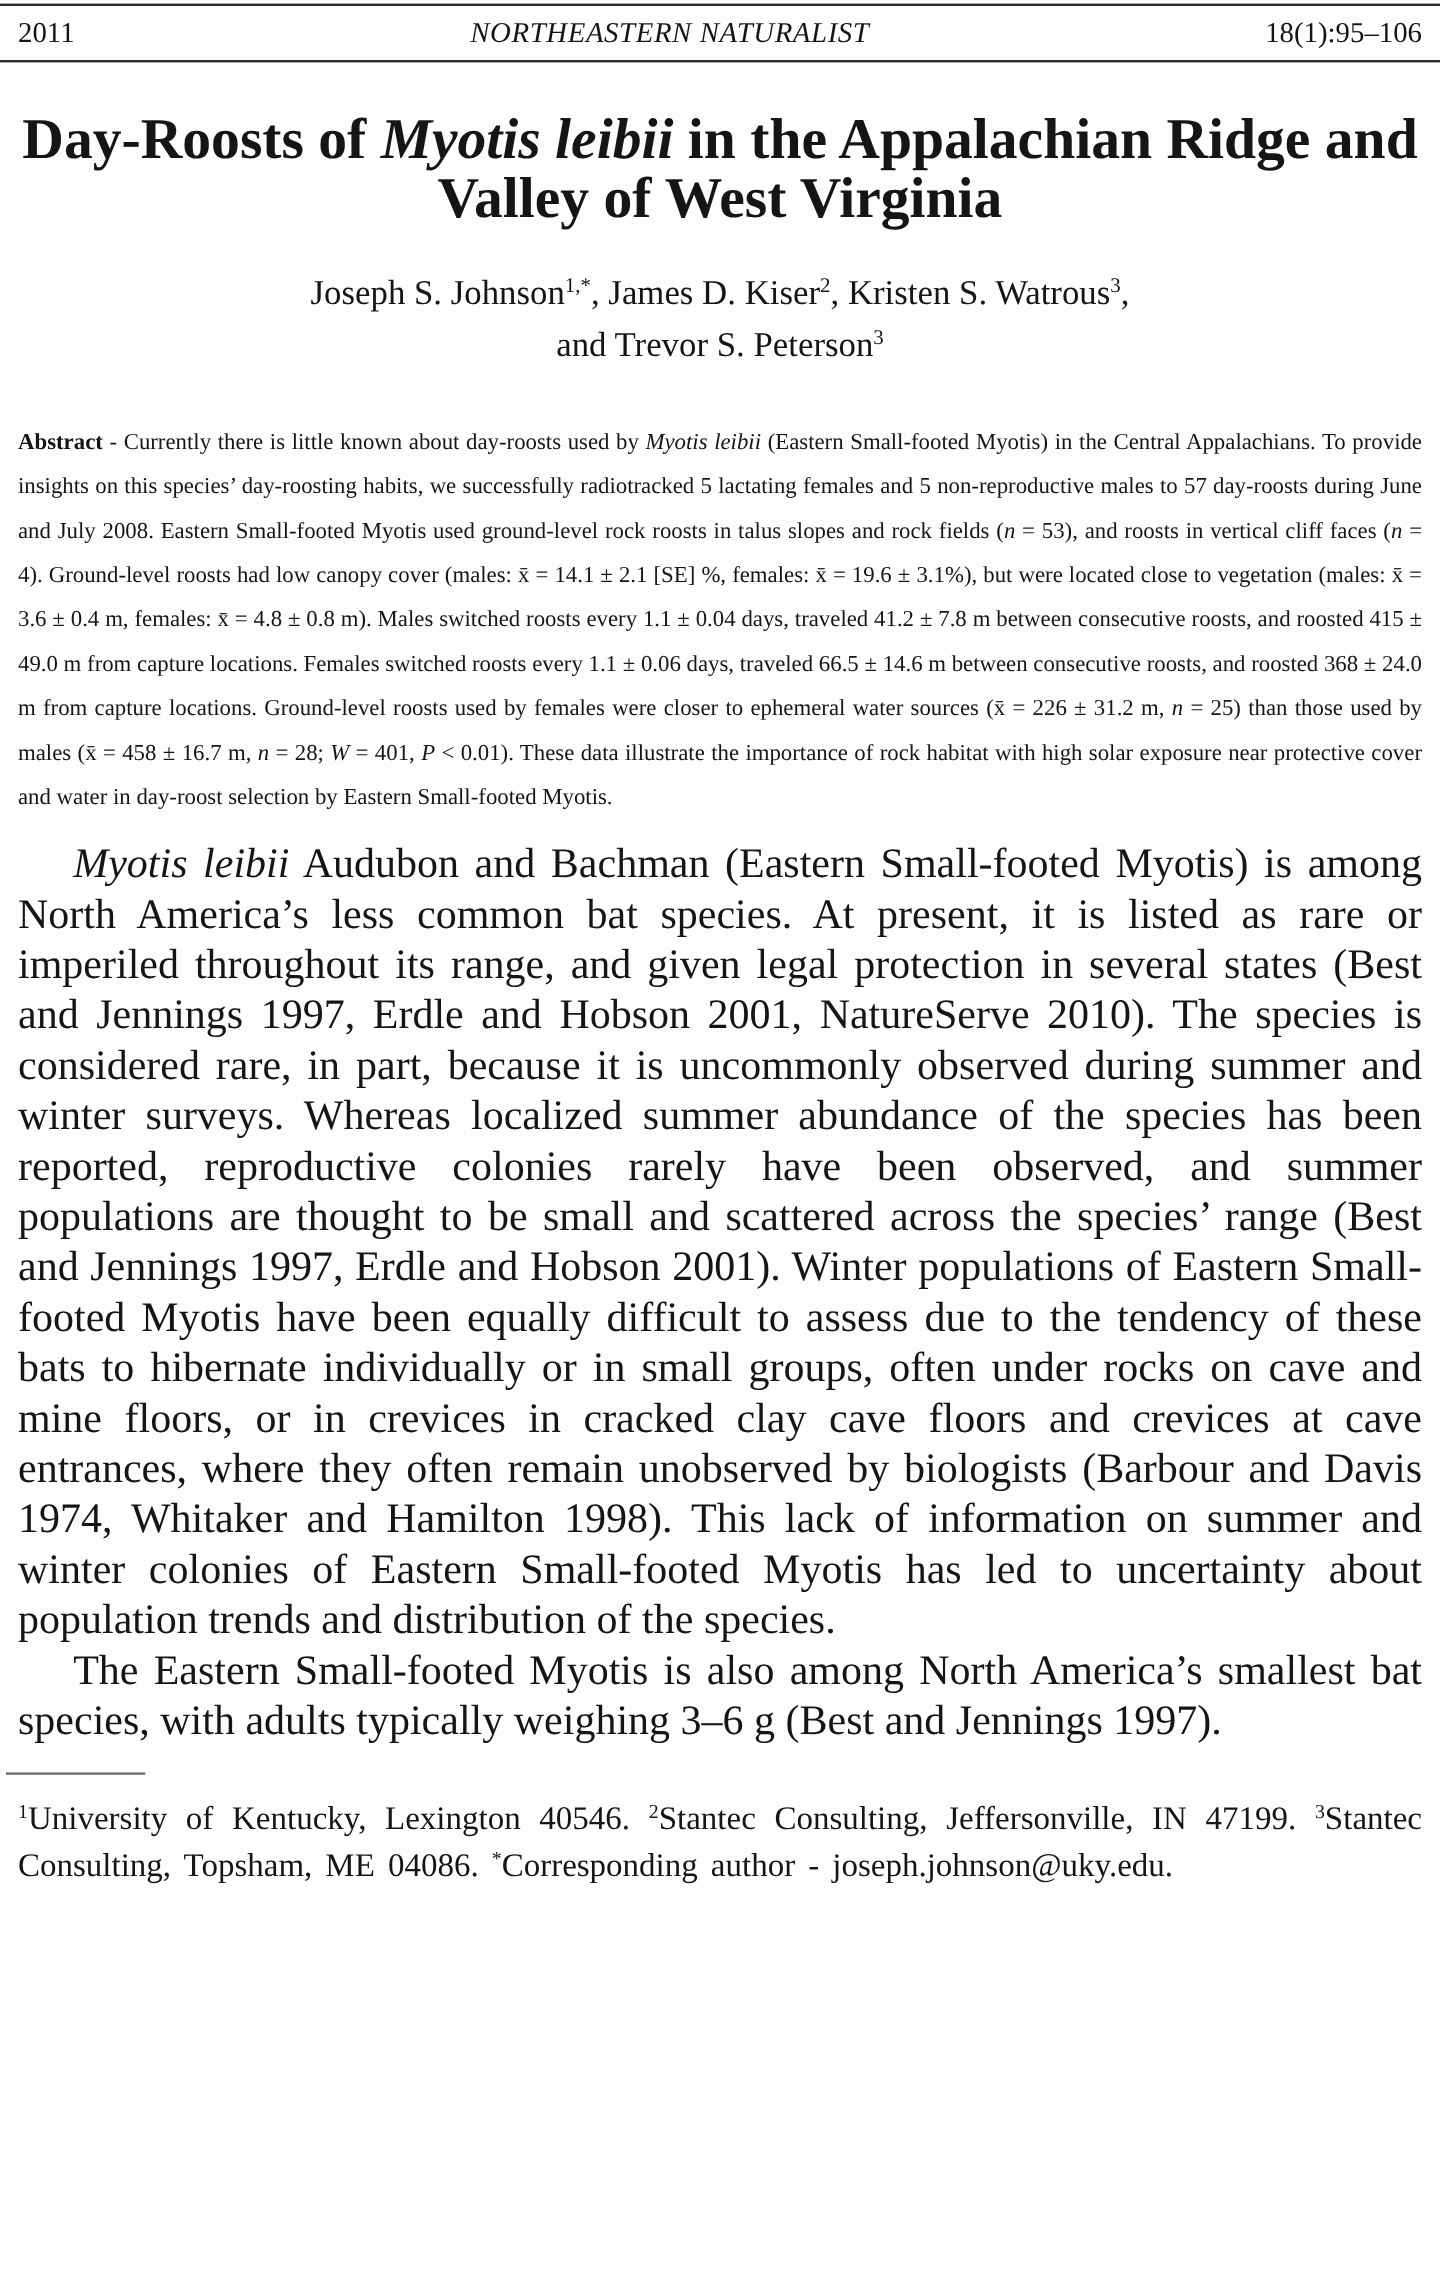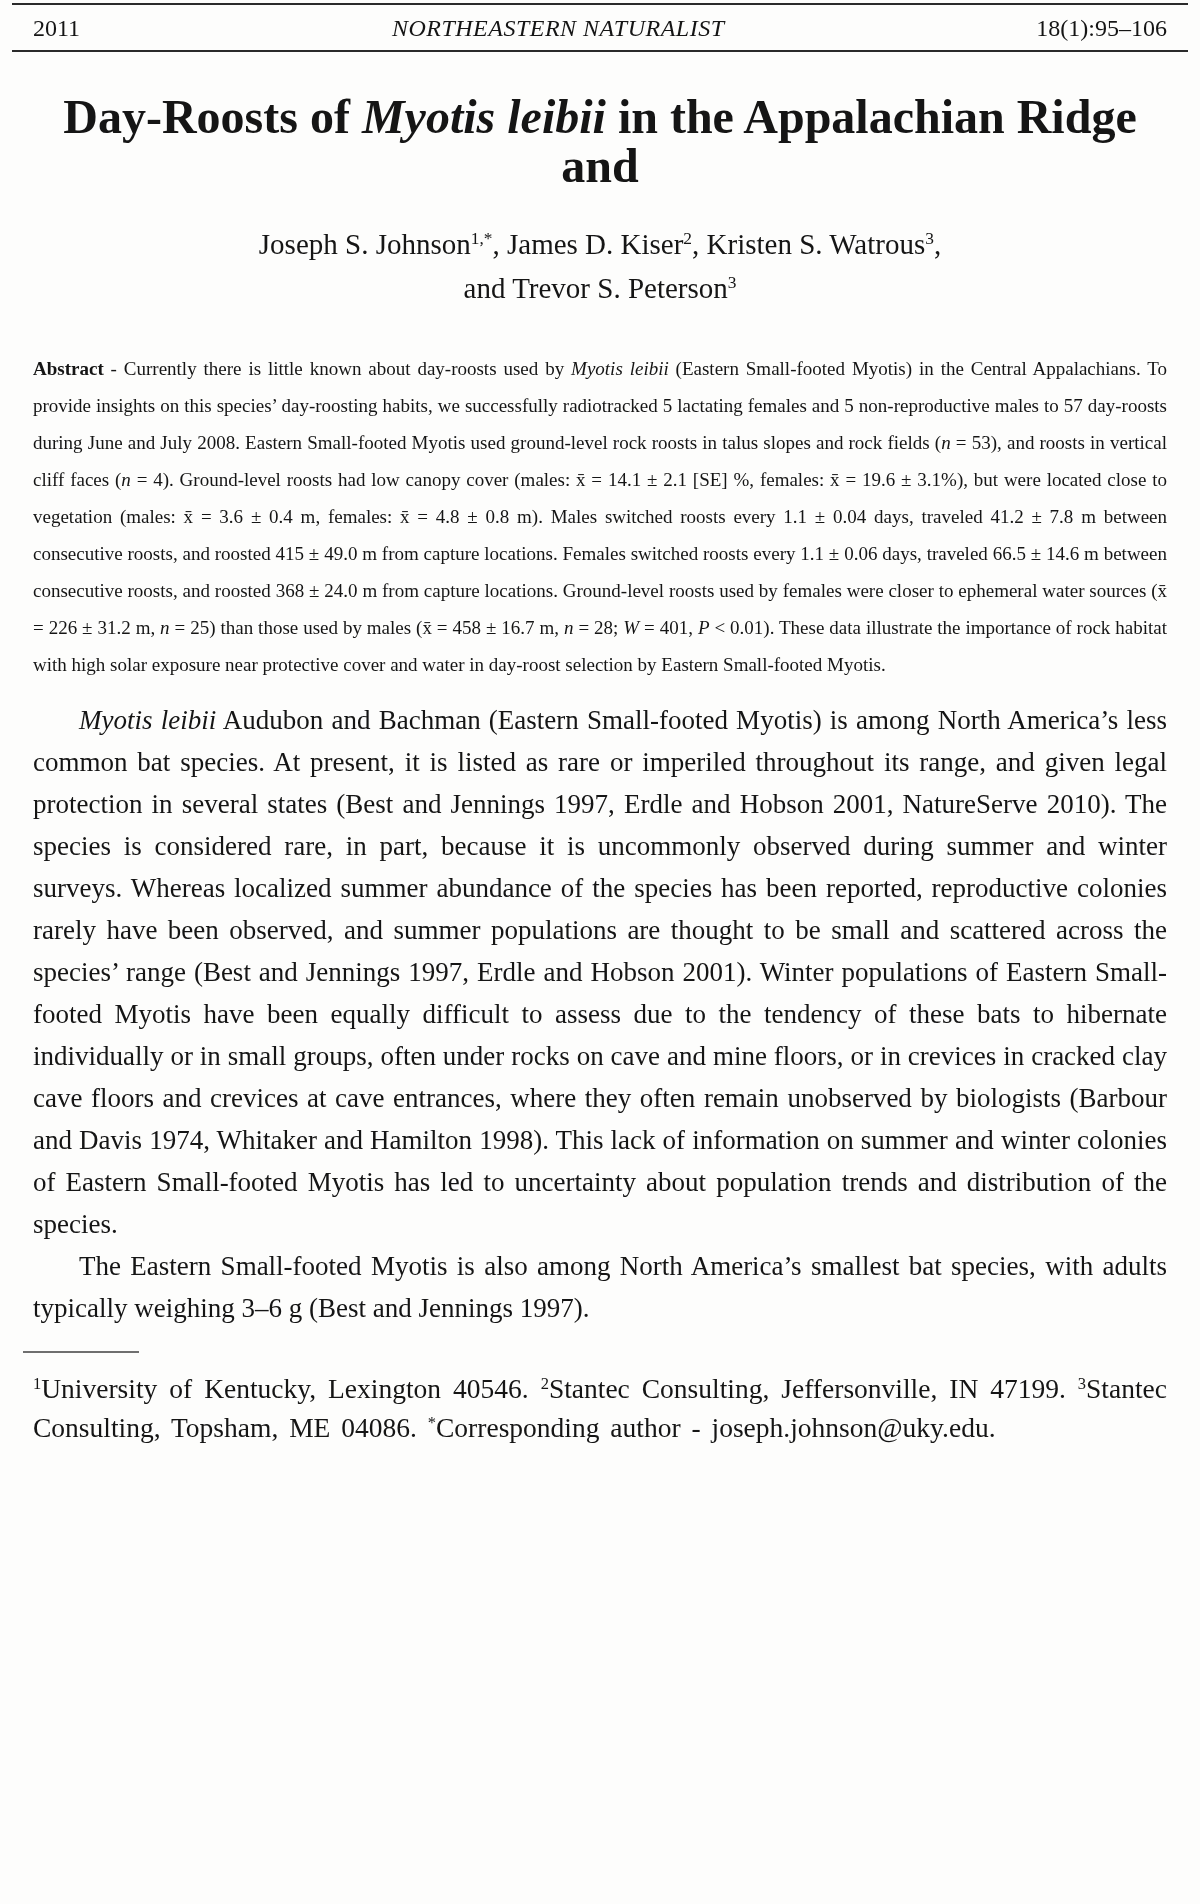--- a/index.html
+++ b/index.html
@@ -9,21 +9,21 @@
   }
   .page {
     position: relative;
     width: 1200px;
     height: 1904px;
     margin: 0;
     background: #fdfdfc;
     color: #151515;
     font-family: "Liberation Serif", "DejaVu Serif", serif;
     box-sizing: border-box;
-    padding: 0 33px;
+    padding: 0 15px;
     overflow: hidden;
   }
   .rule {
     height: 2px;
     background: #2b2b2b;
     margin-left: -21px;
     margin-right: -21px;
   }
   .rule-top { margin-top: 3px; }
   .rule-header { margin-top: 7px; }
@@ -67,21 +67,21 @@
     margin: 40px 0 0 0;
   }
   h2.section-heading {
     font-size: 31px;
     line-height: 40px;
     font-weight: bold;
     text-align: center;
     margin: 44px 0 0 0;
   }
   p.body-para {
-    font-size: 27px;
+    font-size: 35px;
     line-height: 42px;
     text-align: justify;
     text-indent: 46px;
     margin: 0;
   }
   p.body-para.first { margin-top: 16px; }
   .footnote-rule {
     width: 116px;
     height: 2px;
     background: #6f6f6f;
@@ -103,21 +103,21 @@
   <div class="rule rule-top"></div>
 
   <div class="running-header">
     <span>2011</span>
     <span class="journal-name">NORTHEASTERN NATURALIST</span>
     <span>18(1):95–106</span>
   </div>
 
   <div class="rule rule-header"></div>
 
-  <h1 class="article-title"><span>Day-Roosts of </span><i>Myotis leibii</i><span> in the Appalachian Ridge and</span><br></h1>
+  <h1 class="article-title"><span>Day-Roosts of </span><i>Myotis leibii</i><span> in the Appalachian Ridge and</span><br><span>Valley of West Virginia</span></h1>
 
   <div class="authors"><span>Joseph S. Johnson</span><sup>1,*</sup><span>, James D. Kiser</span><sup>2</sup><span>, Kristen S. Watrous</span><sup>3</sup><span>,</span><br><span>and Trevor S. Peterson</span><sup>3</sup></div>
 
   <p class="abstract"><b>Abstract</b><span> - Currently there is little known about day-roosts used by </span><i>Myotis leibii</i><span> (Eastern Small-footed Myotis) in the Central Appalachians. To provide insights on this species’ day-roosting habits, we successfully radiotracked 5 lactating females and 5 non-reproductive males to 57 day-roosts during June and July 2008. Eastern Small-footed Myotis used ground-level rock roosts in talus slopes and rock fields (</span><i>n</i><span> = 53), and roosts in vertical cliff faces (</span><i>n</i><span> = 4). Ground-level roosts had low canopy cover (males: x̄  = 14.1 ± 2.1 [SE] %, females: x̄  = 19.6 ± 3.1%), but were located close to vegetation (males: x̄  = 3.6 ± 0.4 m, females: x̄  = 4.8 ± 0.8 m). Males switched roosts every 1.1 ± 0.04 days, traveled 41.2 ± 7.8 m between consecutive roosts, and roosted 415 ± 49.0 m from capture locations. Females switched roosts every 1.1 ± 0.06 days, traveled 66.5 ± 14.6 m between consecutive roosts, and roosted 368 ± 24.0 m from capture locations. Ground-level roosts used by females were closer to ephemeral water sources (x̄  = 226 ± 31.2 m, </span><i>n</i><span> = 25) than those used by males (x̄  = 458 ± 16.7 m, </span><i>n</i><span> = 28; </span><i>W</i><span> = 401, </span><i>P</i><span> &lt; 0.01). These data illustrate the importance of rock habitat with high solar exposure near protective cover and water in day-roost selection by Eastern Small-footed Myotis.</span></p>
 
 
   <p class="body-para first"><i>Myotis leibii</i><span> Audubon and Bachman (Eastern Small-footed Myotis) is among North America’s less common bat species. At present, it is listed as rare or imperiled throughout its range, and given legal protection in several states (Best and Jennings 1997, Erdle and Hobson 2001, NatureServe 2010). The species is considered rare, in part, because it is uncommonly observed during summer and winter surveys. Whereas localized summer abundance of the species has been reported, reproductive colonies rarely have been observed, and summer populations are thought to be small and scattered across the species’ range (Best and Jennings 1997, Erdle and Hobson 2001). Winter populations of Eastern Small-footed Myotis have been equally difficult to assess due to the tendency of these bats to hibernate individually or in small groups, often under rocks on cave and mine floors, or in crevices in cracked clay cave floors and crevices at cave entrances, where they often remain unobserved by biologists (Barbour and Davis 1974, Whitaker and Hamilton 1998). This lack of information on summer and winter colonies of Eastern Small-footed Myotis has led to uncertainty about population trends and distribution of the species.</span></p>
 
   <p class="body-para"><span>The Eastern Small-footed Myotis is also among North America’s smallest bat species, with adults typically weighing 3–6 g (Best and Jennings 1997).</span></p>
 

